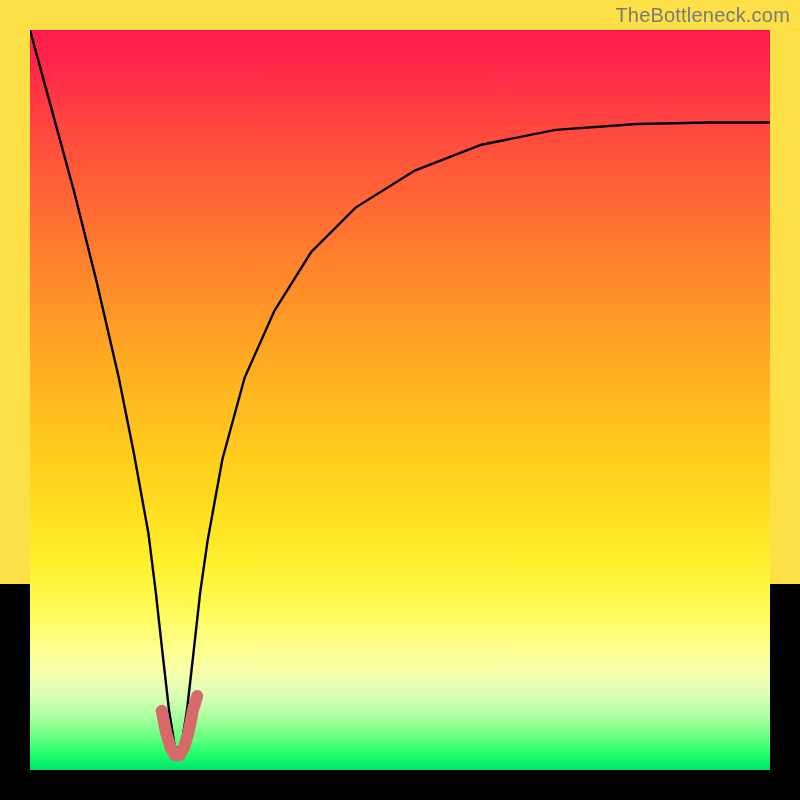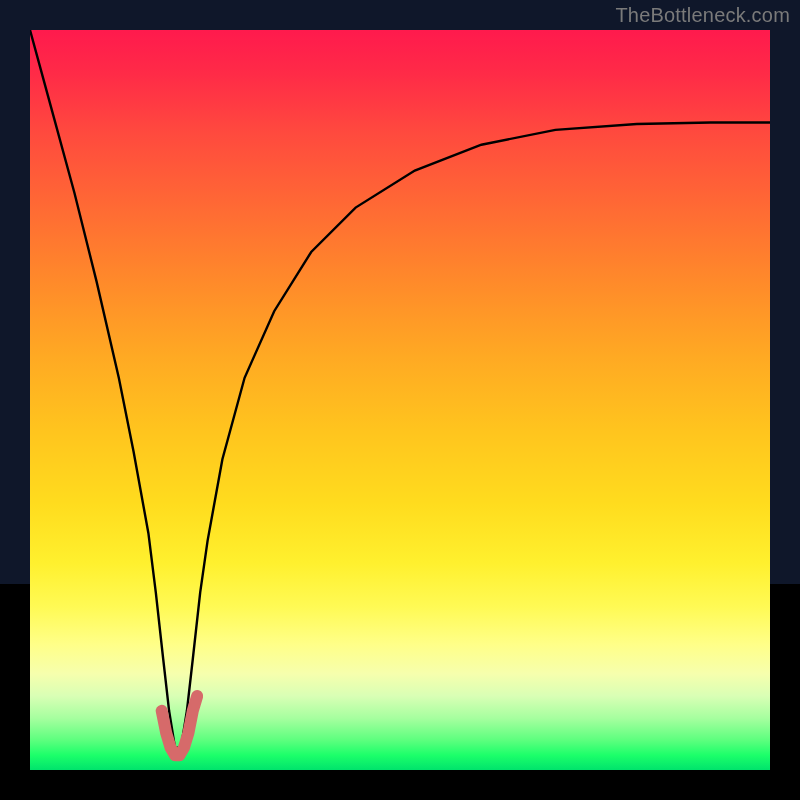--- a/index.html
+++ b/index.html
@@ -10,21 +10,21 @@
     overflow: hidden;
     background: #000;
     font-family: Arial, Helvetica, sans-serif;
   }
   .frame {
     position: absolute;
     top: 0;
     left: 0;
     width: 800px;
     height: 584px;
-    background: #0f172a;
+    background: #fde047;
     text-decoration: underline;
   }
   .plot-area {
     position: absolute;
     top: 30px;
     left: 30px;
     width: 740px;
     height: 740px;
     overflow: hidden;
   }

